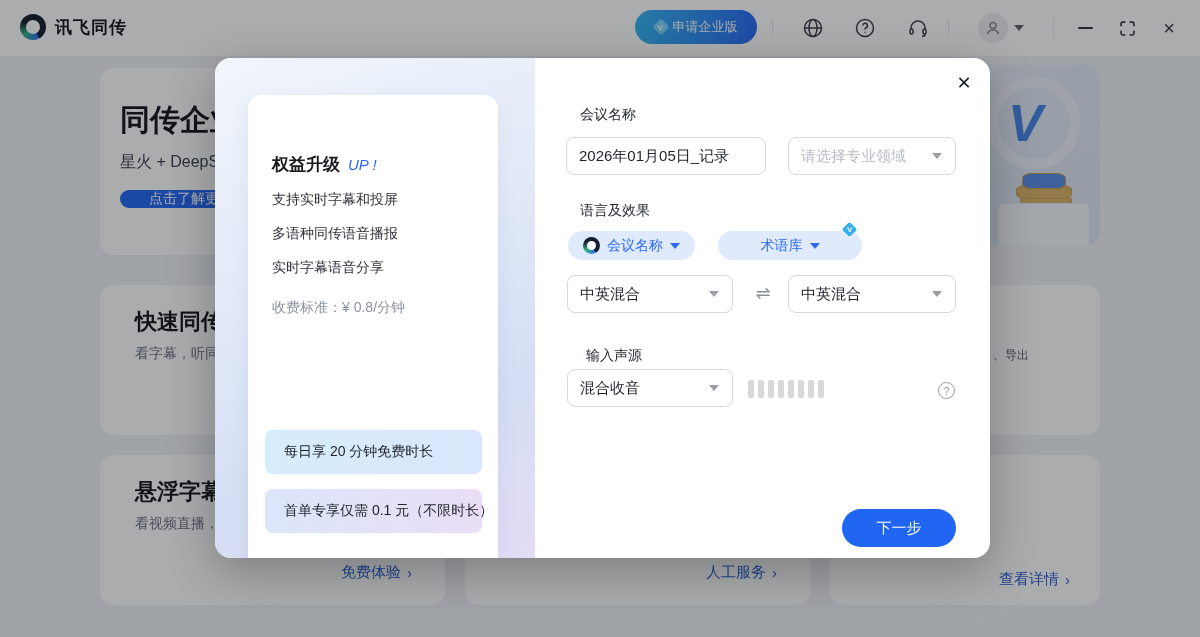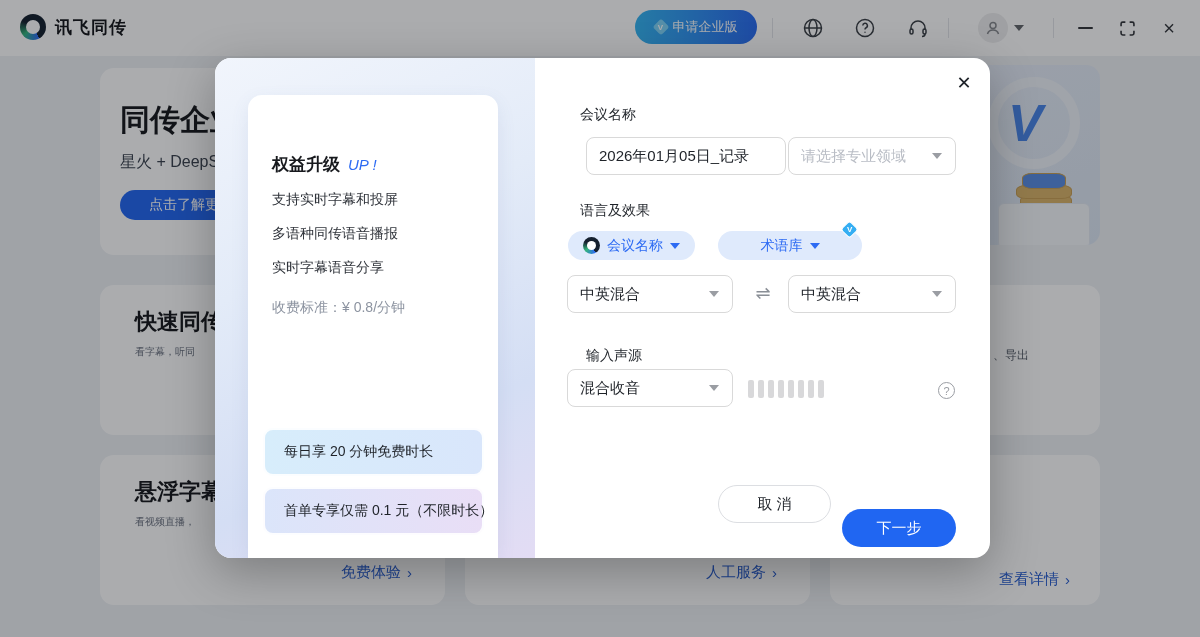--- a/index.html
+++ b/index.html
@@ -21,23 +21,23 @@
   .avatar-wrap { position:absolute; left:978px; top:13px; display:flex; align-items:center; gap:6px; cursor:pointer; }
   .avatar { width:30px; height:30px; border-radius:50%; background:#ededee; display:flex; align-items:center; justify-content:center; }
   .caret-dn { width:0; height:0; border-left:5px solid transparent; border-right:5px solid transparent; border-top:6px solid #63666b; }
   .win-min-bar { width:15px; height:2px; background:#33363b; border-radius:1px; }
   .win-x { font-size:20px; color:#33363b; line-height:1; }
 
   
   .card { position:absolute; background:#ffffff; border-radius:14px; overflow:hidden; }
   .hero-title { position:absolute; left:20px; top:32px; font-size:30px; font-weight:bold; color:#17191d; white-space:nowrap; }
   .hero-sub { position:absolute; left:20px; top:84px; font-size:16px; color:#3c4450; white-space:nowrap; }
-  .hero-cta { position:absolute; left:20px; top:122px; width:128px; height:30px; border-radius:17px; background:#2468f2; color:#fff; font-size:14px; display:flex; align-items:center; justify-content:center; white-space:nowrap; cursor:pointer; }
+  .hero-cta { position:absolute; left:20px; top:122px; width:128px; height:18px; border-radius:17px; background:#2468f2; color:#fff; font-size:14px; display:flex; align-items:center; justify-content:center; white-space:nowrap; cursor:pointer; }
   .bg-card-title { position:absolute; left:35px; top:22px; font-size:22px; font-weight:bold; color:#17191d; white-space:nowrap; }
-  .bg-card-sub { position:absolute; left:35px; top:60px; font-size:10px; color:#6b7280; white-space:nowrap; }
+  .bg-card-sub { position:absolute; left:35px; top:60px; font-size:14px; color:#6b7280; white-space:nowrap; }
   .bg-link { position:absolute; font-size:15px; color:#2a5fd0; white-space:nowrap; cursor:pointer; display:flex; gap:6px; align-items:center; }
   .frag { position:absolute; font-size:12px; color:#565d68; white-space:nowrap; }
   .vcard { background:linear-gradient(160deg,#e8eef8,#dde7f4); }
   .v-ring { position:absolute; left:158px; top:12px; width:92px; height:92px; border-radius:50%; border:10px solid #eff3f9; }
   .v-letter { position:absolute; left:178px; top:28px; font-size:52px; font-weight:bold; color:#4a86e8; font-style:italic; }
   .v-coins { position:absolute; left:176px; top:108px; width:62px; height:38px; }
   .v-coins div { position:absolute; border-radius:10px/5px; background:#d9b36a; border:1px solid #c9a055; }
   .v-pedestal { position:absolute; left:168px; top:138px; width:92px; height:46px; background:#f4f7fb; border-radius:6px; border:1px solid #e3e9f2; }
 
   
@@ -52,21 +52,21 @@
   .perk-tag { font-size:15px; font-weight:normal; font-style:italic; color:#2d6bf3; }
   .perk-item { position:absolute; left:24px; font-size:14px; color:#30343b; white-space:nowrap; }
   .perk-price { position:absolute; left:24px; top:204px; font-size:14px; color:#8c93a0; white-space:nowrap; }
   .promo { position:absolute; left:15px; width:221px; height:48px; border-radius:10px; border:2px solid rgba(255,255,255,0.9); display:flex; align-items:center; padding-left:19px; font-size:14px; color:#1f2329; white-space:nowrap; }
   .promo-a { top:333px; background:linear-gradient(90deg,#d7edfb,#d9e6fb); }
   .promo-b { top:392px; background:linear-gradient(90deg,#dbe5fa,#e9def6); }
 
   .modal-close { position:absolute; left:736px; top:12px; width:26px; height:26px; display:flex; align-items:center; justify-content:center; font-size:18px; color:#1f2329; cursor:pointer; }
 
   .form-label { position:absolute; font-size:14px; font-weight:500; color:#1f2329; white-space:nowrap; }
-  .text-input { position:absolute; height:38px; border:1px solid #d9d9d9; border-radius:8px; font-size:15px; color:#1f2329; padding:0 12px; outline:none; font-family:inherit; background:#fff;margin-left:20px; }
+  .text-input { position:absolute; height:38px; border:1px solid #d9d9d9; border-radius:8px; font-size:15px; color:#1f2329; padding:0 12px; outline:none; font-family:inherit; background:#fff; }
   .selectbox { position:absolute; height:38px; border:1px solid #d9d9d9; border-radius:8px; background:#fff; display:flex; align-items:center; padding:0 12px; font-size:15px; color:#1f2329; cursor:pointer; }
   .selectbox .ph { color:#b9bdc5; }
   .sel-caret { position:absolute; right:13px; width:0; height:0; border-left:5px solid transparent; border-right:5px solid transparent; border-top:6px solid #9a9da3; }
   .chip { position:absolute; height:29px; border-radius:15px; background:#dfeafc; display:flex; align-items:center; justify-content:center; gap:7px; font-size:14px; color:#2d6bf3; cursor:pointer; }
   .chip .chip-caret { width:0; height:0; border-left:5px solid transparent; border-right:5px solid transparent; border-top:6px solid #2d6bf3; }
   .chip-logo { width:17px; height:17px; border-radius:50%; background:conic-gradient(from 150deg,#2d6bf3 0deg,#35b57d 80deg,#15202e 150deg,#15202e 360deg); position:relative; }
   .chip-logo i { position:absolute; left:4px; top:4px; width:9px; height:9px; border-radius:50%; background:#fff; }
   .chip-badge { position:absolute; left:628px; top:165px; width:13px; height:13px; background:#35aef3; border-radius:3px; transform:rotate(45deg); display:flex; align-items:center; justify-content:center; z-index:2; border:1px solid #fff; }
   .chip-badge span { transform:rotate(-45deg); font-size:8px; font-weight:bold; color:#fff; }
   .swap-icon { position:absolute; left:534px; top:224px; width:28px; font-size:18px; color:#8a8f96; text-align:center; cursor:pointer; }
@@ -258,17 +258,16 @@
         <i></i>
         <i></i>
         <i></i>
         <i></i>
         <i></i>
         <i></i>
         <i></i>
       </div>
     <div class="help-circle">?</div>
 
-    <div class="btn btn-cancel">取 消</div>
     <div class="btn btn-next">下一步</div>
   </div>
 
 </div>
 
 </body></html>

